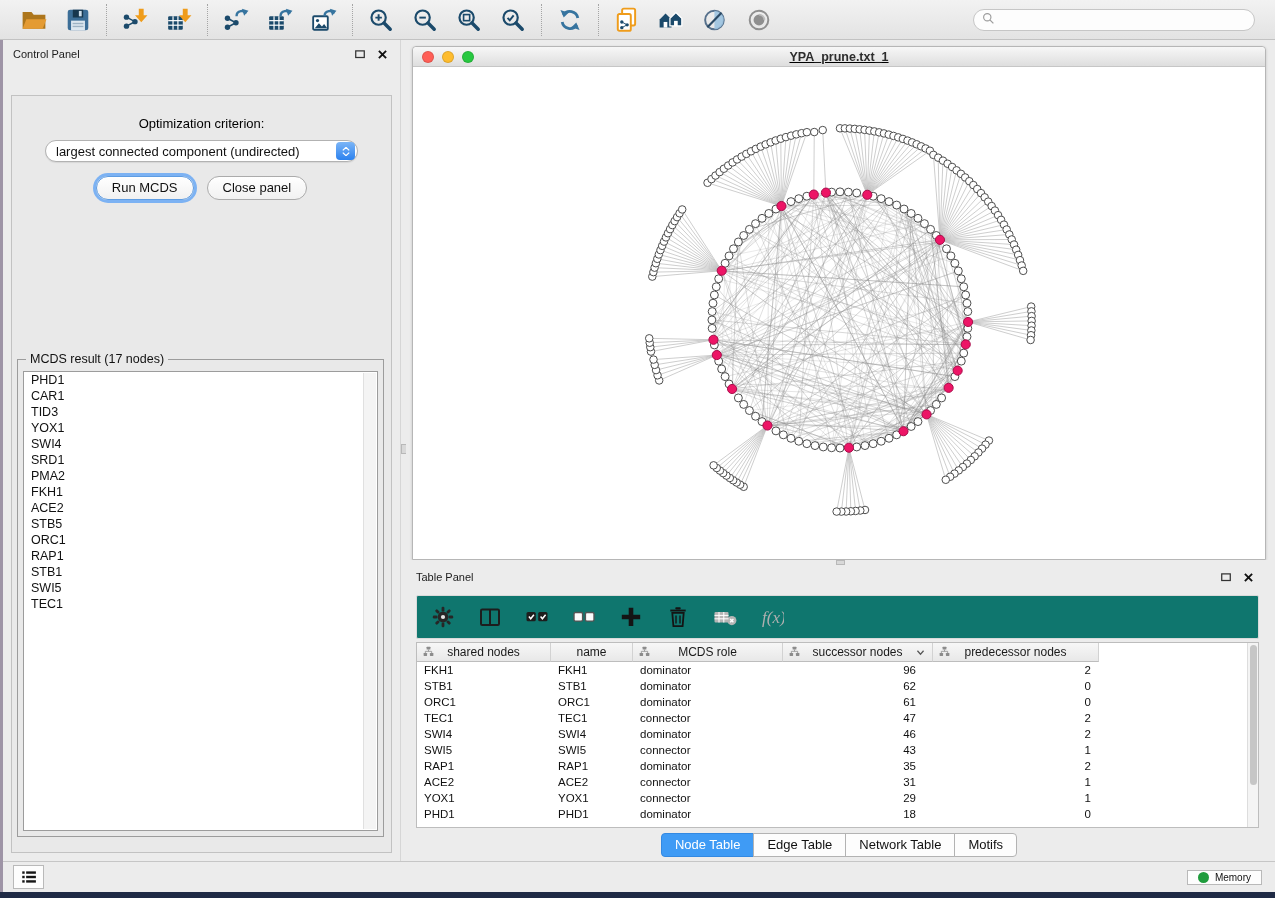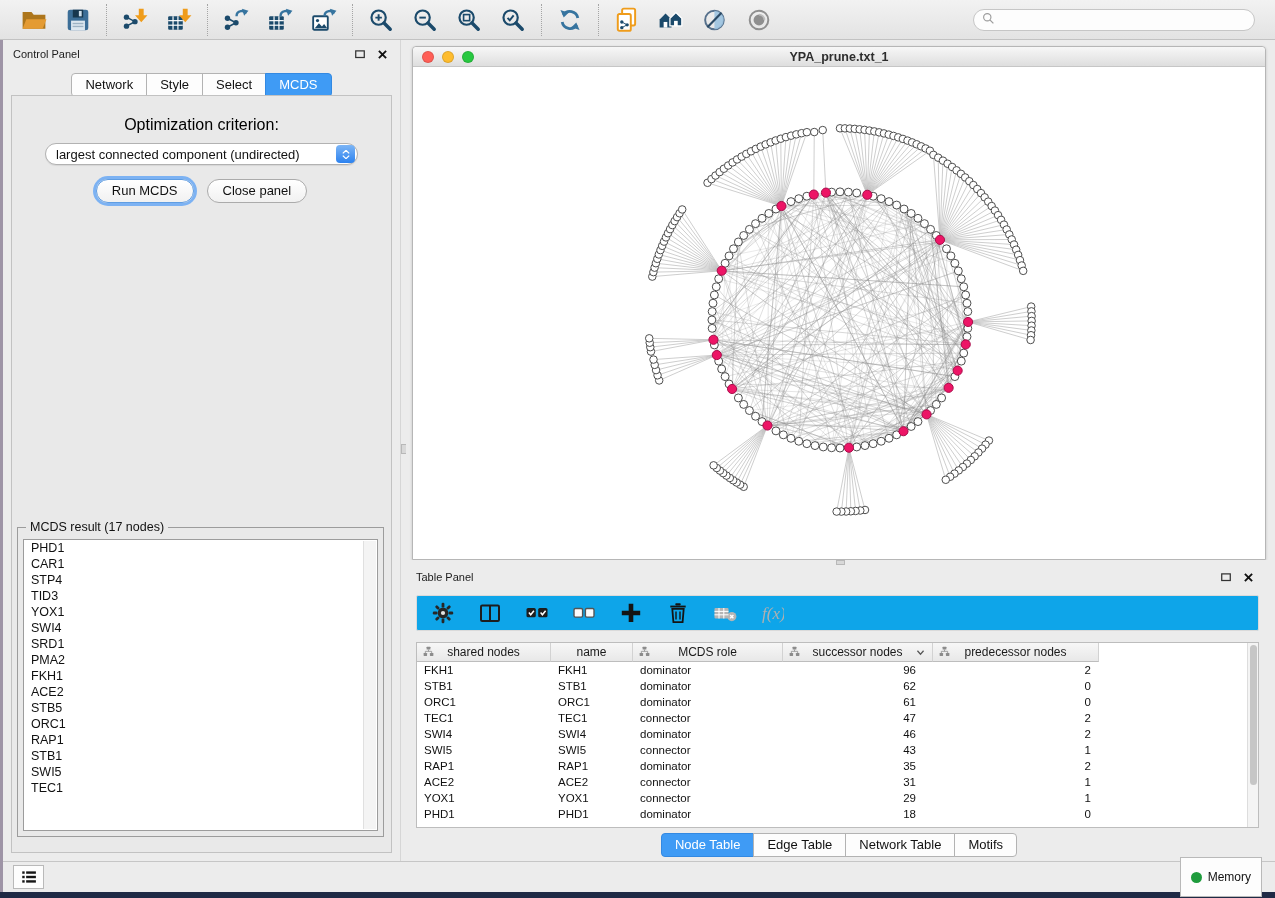--- a/index.html
+++ b/index.html
@@ -27,75 +27,75 @@
   .panel-title{font-size:11px;color:#1c1c1c;}
   .panel-icons{margin-left:auto;display:flex;gap:8px;align-items:center;}
   .panel-icon{width:15px;height:15px;display:flex;align-items:center;justify-content:center;}
   .tabs-row{position:absolute;left:0;right:0;display:flex;justify-content:center;}
   .cp-tabs{top:33px;}
   .tab{border:1px solid #b3b3b3;margin-left:-1px;background:#fdfdfd;padding:3px 13px 4px;font-size:13px;color:#111;white-space:nowrap;cursor:default;}
   .tab:first-child{border-top-left-radius:4px;border-bottom-left-radius:4px;margin-left:0;}
   .tab:last-child{border-top-right-radius:4px;border-bottom-right-radius:4px;}
   .tab.active{background:#3f9bf5;border-color:#3389e2;color:#fff;}
   .cp-content{position:absolute;left:8px;right:8px;top:55px;bottom:8px;background:#e9e9e9;border:1px solid #c2c2c2;}
-  .opt-label{margin-top:20px;text-align:center;font-size:16px;color:#000;}
+  .opt-label{margin-top:20px;text-align:center;font-size:13px;color:#000;}
   .select-row{display:flex;justify-content:center;margin-top:9px;}
   .select-box{width:313px;height:22px;background:#fff;border:1px solid #b2b2b2;border-radius:11px;display:flex;align-items:center;box-shadow:0 1px 1px rgba(0,0,0,.08);}
   .select-value{flex:1;font-size:13px;padding-left:10px;color:#111;white-space:nowrap;overflow:hidden;}
   .select-stepper{width:19px;height:18px;margin-right:2px;border-radius:4px;background:linear-gradient(#7cb5f6,#2c82ef);display:flex;flex-direction:column;align-items:center;justify-content:center;gap:1px;}
   .btn-row{display:flex;justify-content:center;gap:13px;margin-top:14px;}
   .btn{background:linear-gradient(#ffffff,#f1f1f1);border:1px solid #ababab;border-radius:12px;font-size:13px;color:#111;padding:3px 15px 4px;cursor:default;white-space:nowrap;}
   .btn.focus-ring{box-shadow:0 0 0 3px rgba(112,172,244,.9);border-color:#5f9de2;}
-  .result-group{position:absolute;left:5px;right:7px;bottom:15px;height:310px;border:1px solid #9c9c9c;}
+  .result-group{position:absolute;left:5px;right:7px;bottom:15px;height:478px;border:1px solid #9c9c9c;}
   .group-title{position:absolute;top:-8px;left:8px;background:#e9e9e9;padding:0 4px;font-size:12.5px;color:#111;}
   .result-list{position:absolute;left:5px;right:5px;top:11px;bottom:5px;background:#fff;border:1px solid #9c9c9c;overflow:hidden;}
   .result-scroll{position:absolute;top:1px;right:1px;bottom:1px;width:13px;background:#f4f4f4;border-left:1px solid #e0e0e0;}
   .mcds-item{font-size:12.5px;color:#111;padding:1.5px 0 1.5px 7px;line-height:13px;}
 
   
   .v-divider{width:6px;background:#ececec;position:relative;flex:none;border-left:1px solid #d6d6d6;}
   .v-handle{position:absolute;top:404px;left:0;width:6px;height:10px;background:#d8d8d8;border:1px solid #b8b8b8;}
 
   
   .right-col{flex:1;position:relative;background:#ececec;}
-  .network-window{position:absolute;left:6px;right:9px;top:6px;height:514px;border:1px solid #b6b6b6;border-radius:4px 4px 0 0;background:#fff;box-shadow:0 1px 3px rgba(0,0,0,.18);}
+  .network-window{position:absolute;left:6px;right:9px;top:6px;height:514px;border:1px solid #b6b6b6;border-radius:4px 4px 0 0;background:#fff;box-shadow:0 1px 3px rgba(0,0,0,.18);text-decoration:underline;}
   .net-titlebar{height:20px;background:linear-gradient(#f7f7f7,#dedede);border-bottom:1px solid #c6c6c6;border-radius:4px 4px 0 0;position:relative;display:flex;align-items:center;justify-content:center;}
   .net-title{font-size:12.5px;font-weight:700;color:#2d2d2d;}
   .traffic{position:absolute;left:9px;top:4px;display:flex;gap:8px;}
   .light{width:12px;height:12px;border-radius:50%;border:1px solid rgba(0,0,0,.12);}
   .net-canvas{width:100%;height:492px;display:block;background:#fff;}
 
   
   .h-divider{position:absolute;left:0;right:0;top:520px;height:5px;background:#ececec;}
   .h-handle{position:absolute;left:430px;top:0;width:9px;height:5px;background:#d8d8d8;border:1px solid #b8b8b8;}
 
   
   .table-panel{position:absolute;left:0;right:3px;top:525px;bottom:0;background:#ececec;}
   .tp-header{position:absolute;left:0;top:0;right:6px;height:24px;display:flex;align-items:center;padding:0 10px;}
-  .tp-toolbar{position:absolute;left:10px;right:13px;top:30px;height:36px;background:#0ea5e9;border:1px solid #dadada;border-radius:2px;display:flex;align-items:center;gap:21px;padding:0 13px;}
+  .tp-toolbar{position:absolute;left:10px;right:13px;top:30px;height:44px;background:#0f766e;border:1px solid #dadada;border-radius:2px;display:flex;align-items:center;gap:21px;padding:0 13px;}
   .tp-btn{width:26px;height:26px;display:flex;align-items:center;justify-content:center;}
   .tp-btn svg{width:24px;height:24px;}
   .tbl{position:absolute;left:10px;right:13px;top:77px;height:186px;background:#fff;border:1px solid #bdbdbd;overflow:hidden;}
   .tbl-head{display:flex;height:19px;}
   .th{position:relative;height:19px;background:linear-gradient(#f7f7f7,#e8e8e8);border-right:1px solid #d2d2d2;border-bottom:1px solid #bdbdbd;display:flex;align-items:center;justify-content:center;font-size:12px;color:#1a1a1a;gap:5px;flex:none;}
   .th .attr-ic{position:absolute;left:6px;top:3px;}
   .th .sort-ic{position:absolute;right:7px;top:6px;}
   .tr{display:flex;height:16px;}
   .td{font-size:11.5px;color:#111;flex:none;padding-left:7px;line-height:16px;white-space:nowrap;overflow:hidden;}
   .c1{width:134px;} .c2{width:82px;} .c3{width:150px;} .c4{width:150px;} .c5{width:166px;}
   .td.c4{text-align:right;padding-right:17px;padding-left:0;}
   .td.c5{text-align:right;padding-right:8px;padding-left:0;}
   .tbl-scroll{position:absolute;top:0;right:0;bottom:0;width:11px;background:#f4f4f4;border-left:1px solid #ddd;}
   .tbl-thumb{position:absolute;top:2px;left:1.5px;width:7px;height:140px;background:#c6c6c6;border-radius:4px;}
   .tp-tabs{top:268px;}
 
   
   .status-bar{position:absolute;left:3px;right:0;bottom:0;height:31px;background:#ececec;border-top:1px solid #c6c6c6;display:flex;align-items:center;padding:0 13px 0 10px;}
   .status-btn{width:31px;height:24px;background:#fdfdfd;border:1px solid #b9b9b9;display:flex;align-items:center;justify-content:center;}
-  .memory-btn{margin-left:auto;height:40px;background:#fdfdfd;border:1px solid #b9b9b9;display:flex;align-items:center;gap:6px;padding:0 10px;font-size:12px;color:#111;}
+  .memory-btn{margin-left:auto;height:15px;background:#fdfdfd;border:1px solid #b9b9b9;display:flex;align-items:center;gap:6px;padding:0 10px;font-size:10px;color:#111;}
   .mem-dot{width:11px;height:11px;border-radius:50%;}
 </style>
 </head>
 <body>
 
 <div class="screen">
   <div class="app">
 
     <div class="toolbar">
       <div class="tb-groups" id="tb-groups">
@@ -286,26 +286,20 @@
                   <rect x="3.5" y="5" width="11" height="8.5" fill="none" stroke="#333" stroke-width="1.6"></rect>
                 </svg>
               </span>
             <span class="panel-icon">
                 <svg viewBox="0 0 18 18" width="13" height="13">
                   <path d="M4 4l10 10M14 4L4 14" stroke="#111" stroke-width="2.6"></path>
                 </svg>
               </span>
           </span>
         </div>
-        <div class="tabs-row cp-tabs" id="cp-tabs">
-            <div class="tab">Network</div>
-            <div class="tab">Style</div>
-            <div class="tab">Select</div>
-            <div class="tab active">MCDS</div>
-          </div>
         <div class="cp-content">
           <div class="opt-label">Optimization criterion:</div>
           <div class="select-row">
             <div class="select-box">
               <span class="select-value">largest connected component (undirected)</span>
               <span class="select-stepper">
                 <svg viewBox="0 0 10 5" width="8" height="4">
                     <path d="M1 4.2L5 0.5l4 3.7" fill="none" stroke="#fff" stroke-width="1.6"></path>
                   </svg>
                 <svg viewBox="0 0 10 5" width="8" height="4">
@@ -317,21 +311,20 @@
           <div class="btn-row">
             <button class="btn focus-ring">Run MCDS</button>
             <button class="btn">Close panel</button>
           </div>
           <div class="result-group">
             <span class="group-title">MCDS result (17 nodes)</span>
             <div class="result-list" id="mcds-list">
               <div class="result-scroll"></div>
             <div class="mcds-item">PHD1</div>
                 <div class="mcds-item">CAR1</div>
-                <div class="mcds-item">STP4</div>
                 <div class="mcds-item">TID3</div>
                 <div class="mcds-item">YOX1</div>
                 <div class="mcds-item">SWI4</div>
                 <div class="mcds-item">SRD1</div>
                 <div class="mcds-item">PMA2</div>
                 <div class="mcds-item">FKH1</div>
                 <div class="mcds-item">ACE2</div>
                 <div class="mcds-item">STB5</div>
                 <div class="mcds-item">ORC1</div>
                 <div class="mcds-item">RAP1</div>

